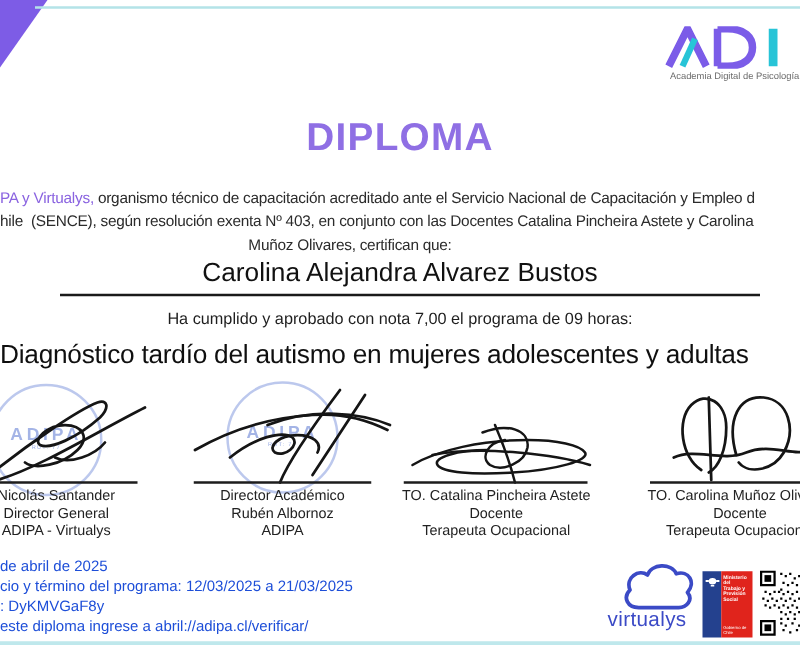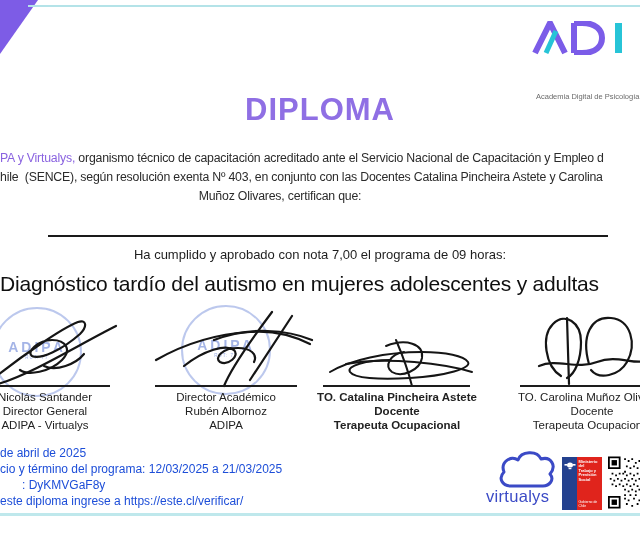--- a/index.html
+++ b/index.html
@@ -4,21 +4,21 @@
 <style>
   html,body{margin:0;padding:0;}
   .page{position:relative;width:640px;height:534px;background:#ffffff;overflow:hidden;
         font-family:"Liberation Sans",sans-serif;color:#1c1c1c;}
   .corner-triangle{position:absolute;top:0;left:0;width:0;height:0;
         border-top:54px solid #7d5ce6;border-right:38px solid transparent;}
   .top-line{position:absolute;left:28px;right:0;top:5px;height:2px;background:#b4e3e8;}
   .bottom-line{position:absolute;left:0;right:0;top:513px;height:3px;background:#bfe8ec;}
 
   .logo-svg{position:absolute;left:532px;top:21px;}
-  .logo-sub{position:absolute;left:536px;top:56px;font-size:7.5px;color:#6b6b6b;white-space:nowrap;margin-top:36px;}
+  .logo-sub{position:absolute;left:536px;top:56px;font-size:7.5px;color:#6b6b6b;white-space:nowrap;}
 
   .title{position:absolute;left:0;top:92px;width:640px;margin:0;text-align:center;
         font-size:31px;font-weight:bold;letter-spacing:1px;color:#8f6fe4;}
 
   .intro-line{position:absolute;font-size:12.3px;letter-spacing:-0.2px;color:#2b2b2b;white-space:pre;}
   .intro-l1{left:0;top:151px;}
   .intro-l2{left:0;top:170px;}
   .intro-l3{left:0;top:189px;width:560px;text-align:center;}
   .accent{color:#8a63e0;}
 
@@ -40,27 +40,27 @@
   .sig-svg{position:absolute;}
   .sig-line{position:absolute;top:385px;height:2px;background:#1d1d1d;}
   .sig-line-1{left:-10px;width:120px;}
   .sig-line-2{left:155px;width:142px;}
   .sig-line-3{left:323px;width:147px;}
   .sig-line-4{left:520px;width:130px;}
   .sig-text{position:absolute;top:390px;width:220px;text-align:center;
         font-size:11.5px;line-height:14px;color:#222;white-space:nowrap;}
   .sig-text-1{left:-65px;}
   .sig-text-2{left:116px;}
-  .sig-text-3{left:287px;font-weight:bold;}
+  .sig-text-3{left:287px;}
   .sig-text-4{left:482px;}
 
   .footer-line{position:absolute;left:0;font-size:12px;color:#1d4ed8;white-space:pre;}
   .footer-l1{top:446px;}
   .footer-l2{top:462px;}
-  .footer-l3{top:478px;margin-left:22px;}
+  .footer-l3{top:478px;}
   .footer-l4{top:494px;}
 
   .virtualys-cloud{position:absolute;left:497px;top:450px;}
   .virtualys-word{position:absolute;left:486px;top:487px;font-size:16.5px;font-weight:normal;
         letter-spacing:0.3px;color:#3b4ac6;}
 
   .ministry{position:absolute;left:562px;top:457px;width:40px;height:53px;display:flex;}
   .min-blue{width:15px;background:#24418e;display:flex;justify-content:center;}
   .min-red{flex:1;background:#e0241c;color:#fff;display:flex;flex-direction:column;
         justify-content:space-between;padding:2.5px 1.5px;box-sizing:border-box;}
@@ -84,20 +84,21 @@
     <rect x="83" y="2" width="7" height="30" fill="#27c4d7"></rect>
   </svg>
   <div class="logo-sub">Academia Digital de Psicología</div>
 
   <h1 class="title">DIPLOMA</h1>
 
   <div class="intro-line intro-l1"><span class="accent">PA y Virtualys,</span><span> organismo técnico de capacitación acreditado ante el Servicio Nacional de Capacitación y Empleo d</span></div>
   <div class="intro-line intro-l2">hile  (SENCE), según resolución exenta Nº 403, en conjunto con las Docentes Catalina Pincheira Astete y Carolina</div>
   <div class="intro-line intro-l3">Muñoz Olivares, certifican que:</div>
 
+  <div class="student-name">Carolina Alejandra Alvarez Bustos</div>
   <div class="name-underline"></div>
   <div class="achievement">Ha cumplido y aprobado con nota 7,00 el programa de 09 horas:</div>
   <div class="program-title">Diagnóstico tardío del autismo en mujeres adolescentes y adultas</div>
 
   <div class="stamp stamp-1">
     <div class="stamp-title">ADIPA</div>
     <div class="stamp-sub">RUT: 77</div>
   </div>
   <div class="stamp stamp-2">
     <div class="stamp-title">ADIPA</div>
@@ -151,21 +152,21 @@
   </div>
   <div class="sig-text sig-text-4">
     <div>TO. Carolina Muñoz Olivares</div>
     <div>Docente</div>
     <div>Terapeuta Ocupacional</div>
   </div>
 
   <div class="footer-line footer-l1">de abril de 2025</div>
   <div class="footer-line footer-l2">cio y término del programa: 12/03/2025 a 21/03/2025</div>
   <div class="footer-line footer-l3">: DyKMVGaF8y</div>
-  <div class="footer-line footer-l4">este diploma ingrese a https://este.cl/verificar/</div>
+  <div class="footer-line footer-l4">este diploma ingrese a abril://adipa.cl/verificar/</div>
 
   <svg class="virtualys-cloud" width="58" height="40" viewBox="0 0 58 40">
     <path d="M14,36 C5,36 1,28 7,22 C3,12 14,5 21,10 C24,1 40,0 44,9 C54,6 60,16 53,24 C58,30 52,36 46,36 Z" fill="#ffffff" stroke="#3b4ac6" stroke-width="3" stroke-linejoin="round"></path>
   </svg>
   <div class="virtualys-word">virtualys</div>
 
   <div class="ministry">
     <div class="min-blue">
       <svg width="12" height="12" viewBox="0 0 12 12" style="margin-top:3px">
         <ellipse cx="6" cy="5" rx="3" ry="2.6" fill="#ffffff"></ellipse>

